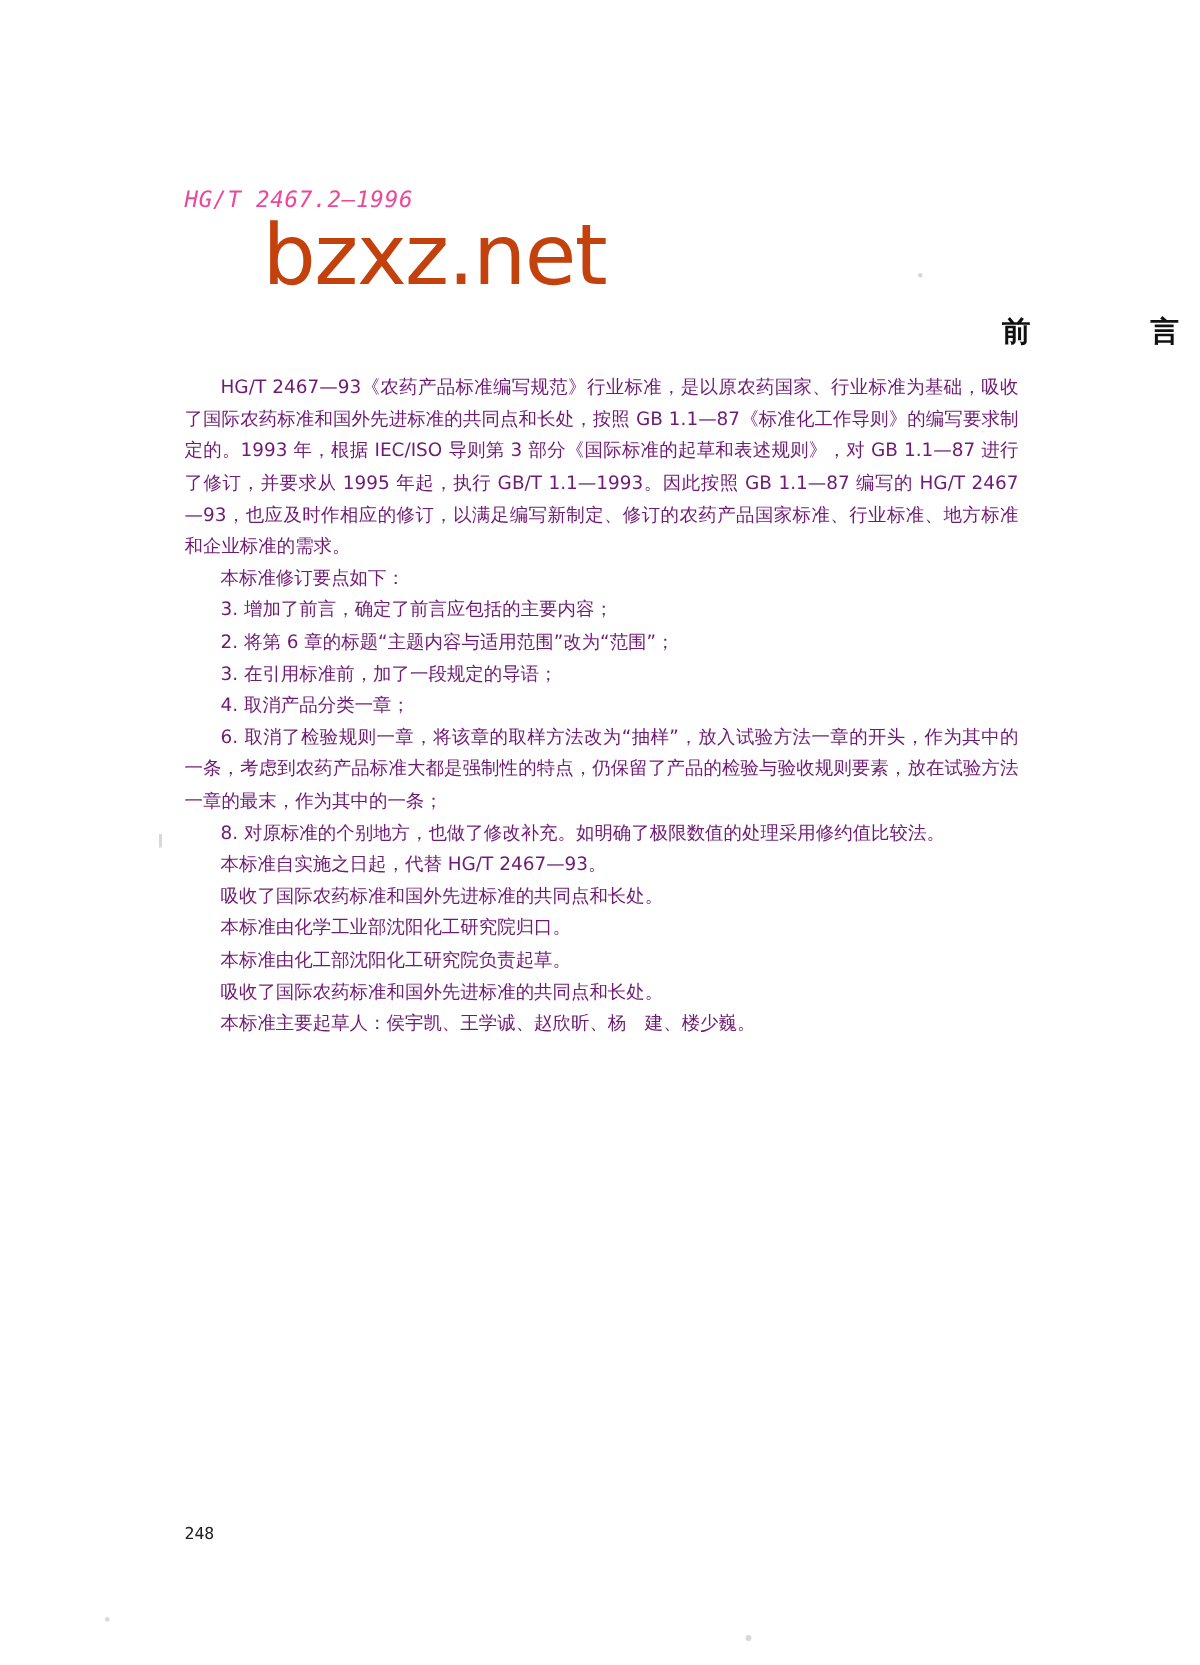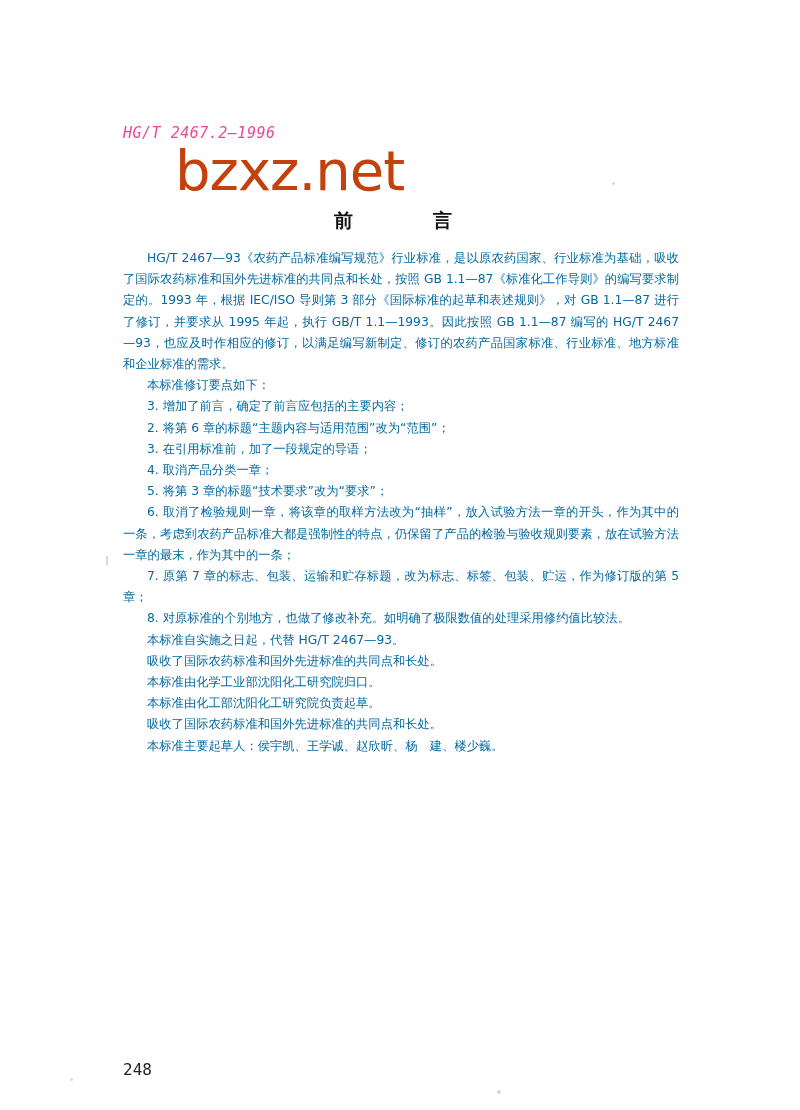--- a/index.html
+++ b/index.html
@@ -47,39 +47,39 @@
     z-index: 2;
     font-style: italic;
   }
 
   
   .doc-title {
     position: absolute;
     left: 0;
     right: 0;
     top: 208px;
-    text-align: center;
+    text-align: right;
     font-family: "DejaVu Sans", sans-serif;
     font-size: 19px;
     font-weight: bold;
     letter-spacing: 14px;
     color: #111;
     z-index: 2;
   }
 
   
   .body-block {
     position: absolute;
     left: 123px;
     top: 248px;
     width: 556px;
     z-index: 2;
     font-size: 12.3px;
     line-height: 21.2px;
-    color: #0369a1;
+    color: #701a75;
     text-align: justify;
     text-justify: inter-character;
   }
   .para {
     margin: 0;
     text-indent: 0;
   }
   .para.indent {
     text-indent: 24px;
   }
@@ -87,23 +87,23 @@
     text-indent: 24px;
   }
   .para + .para {
     margin-top: 0;
   }
 
   
   .page-number {
     position: absolute;
     left: 123px;
-    top: 1060px;
+    top: 1016px;
     font-family: "DejaVu Sans Mono", monospace;
-    font-size: 16px;
+    font-size: 11px;
     color: #222;
     z-index: 2;
   }
 
   
   .mark {
     position: absolute;
     background: #d8d8d8;
     z-index: 1;
   }
@@ -123,23 +123,21 @@
 
   <div class="doc-title">前　　言</div>
 
   <div class="body-block">
     <p class="para indent">HG/T 2467—93《农药产品标准编写规范》行业标准，是以原农药国家、行业标准为基础，吸收了国际农药标准和国外先进标准的共同点和长处，按照 GB 1.1—87《标准化工作导则》的编写要求制定的。1993 年，根据 IEC/ISO 导则第 3 部分《国际标准的起草和表述规则》，对 GB 1.1—87 进行了修订，并要求从 1995 年起，执行 GB/T 1.1—1993。因此按照 GB 1.1—87 编写的 HG/T 2467—93，也应及时作相应的修订，以满足编写新制定、修订的农药产品国家标准、行业标准、地方标准和企业标准的需求。</p>
     <p class="para indent">本标准修订要点如下：</p>
     <p class="para list">3. 增加了前言，确定了前言应包括的主要内容；</p>
     <p class="para list">2. 将第 6 章的标题“主题内容与适用范围”改为“范围”；</p>
     <p class="para list">3. 在引用标准前，加了一段规定的导语；</p>
     <p class="para list">4. 取消产品分类一章；</p>
-    <p class="para list">5. 将第 3 章的标题“技术要求”改为“要求”；</p>
     <p class="para list">6. 取消了检验规则一章，将该章的取样方法改为“抽样”，放入试验方法一章的开头，作为其中的一条，考虑到农药产品标准大都是强制性的特点，仍保留了产品的检验与验收规则要素，放在试验方法一章的最末，作为其中的一条；</p>
-    <p class="para list">7. 原第 7 章的标志、包装、运输和贮存标题，改为标志、标签、包装、贮运，作为修订版的第 5 章；</p>
     <p class="para list">8. 对原标准的个别地方，也做了修改补充。如明确了极限数值的处理采用修约值比较法。</p>
     <p class="para indent">本标准自实施之日起，代替 HG/T 2467—93。</p>
     <p class="para indent">吸收了国际农药标准和国外先进标准的共同点和长处。</p>
     <p class="para indent">本标准由化学工业部沈阳化工研究院归口。</p>
     <p class="para indent">本标准由化工部沈阳化工研究院负责起草。</p>
     <p class="para indent">吸收了国际农药标准和国外先进标准的共同点和长处。</p>
     <p class="para indent">本标准主要起草人：侯宇凯、王学诚、赵欣昕、杨　建、楼少巍。</p>
   </div>
 
   <div class="page-number">248</div>

